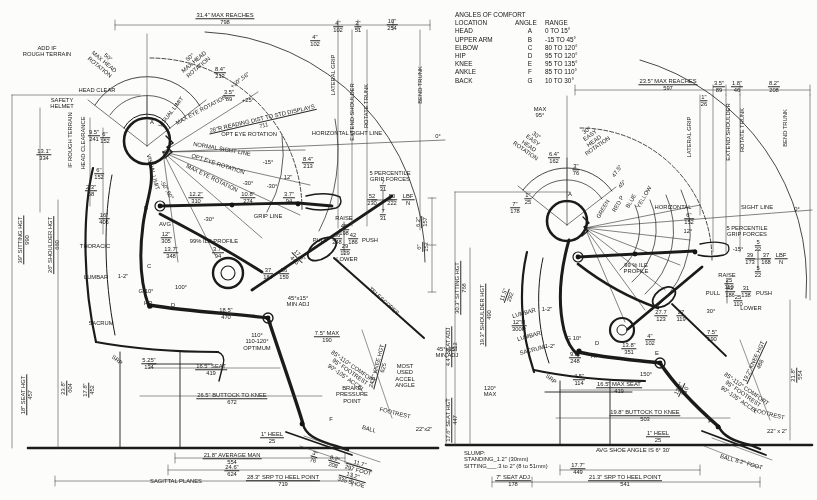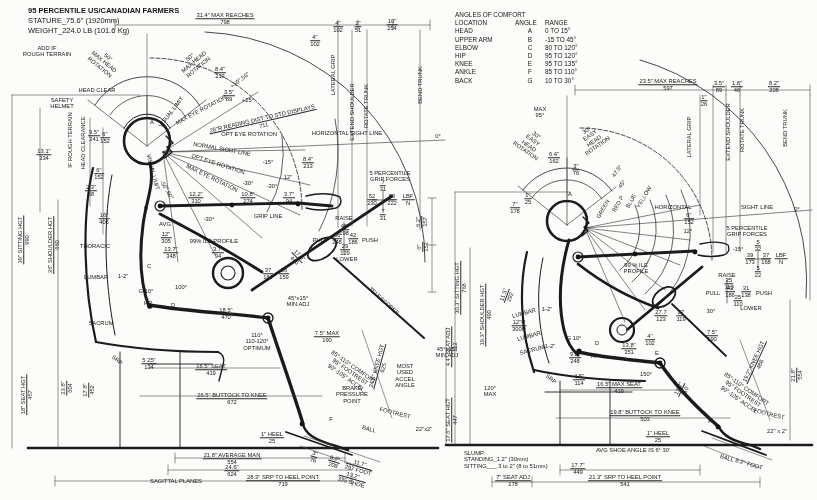--- a/index.html
+++ b/index.html
@@ -154,25 +154,20 @@
         <path d="M560 390 H680 M556 418 H730"></path>
         <path d="M492 482 H532 M532 482 H760 M492 477 v10 M532 477 v10 M760 477 v10"></path>
         <path d="M560 470 H700 M560 465 v10 M700 465 v10"></path>
         <path d="M740 340 L770 420"></path>
         <path d="M790 300 V440"></path>
         <path d="M704 446 L760 468 M712 438 L772 460"></path>
       </g>
     </g>
   </svg>
 
-  <div class="hdr">
-    <div class="t">95 PERCENTILE US/CANADIAN FARMERS</div>
-    <div>STATURE_75.6" (1920mm)</div>
-    <div>WEIGHT_224.0 LB (101.6 Kg)</div>
-  </div>
 
   <div class="ct">
     <div>ANGLES OF COMFORT</div>
     <div class="ct-head">
       <span>LOCATION</span>
       <span>ANGLE</span>
       <span>RANGE</span>
     </div>
     <div>
         <div class="ct-row">

